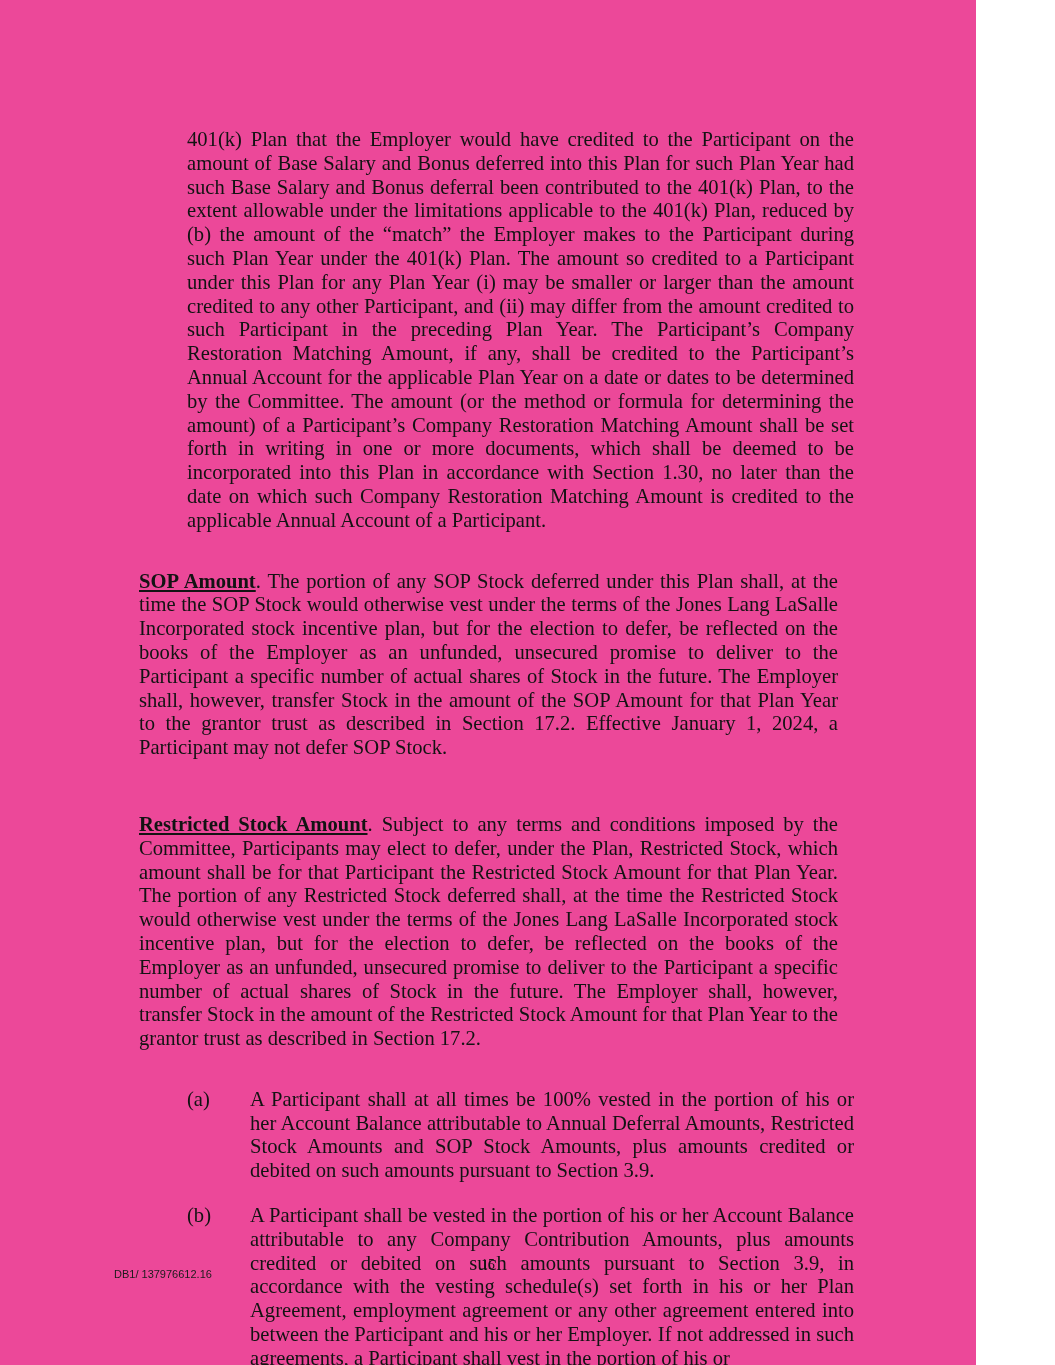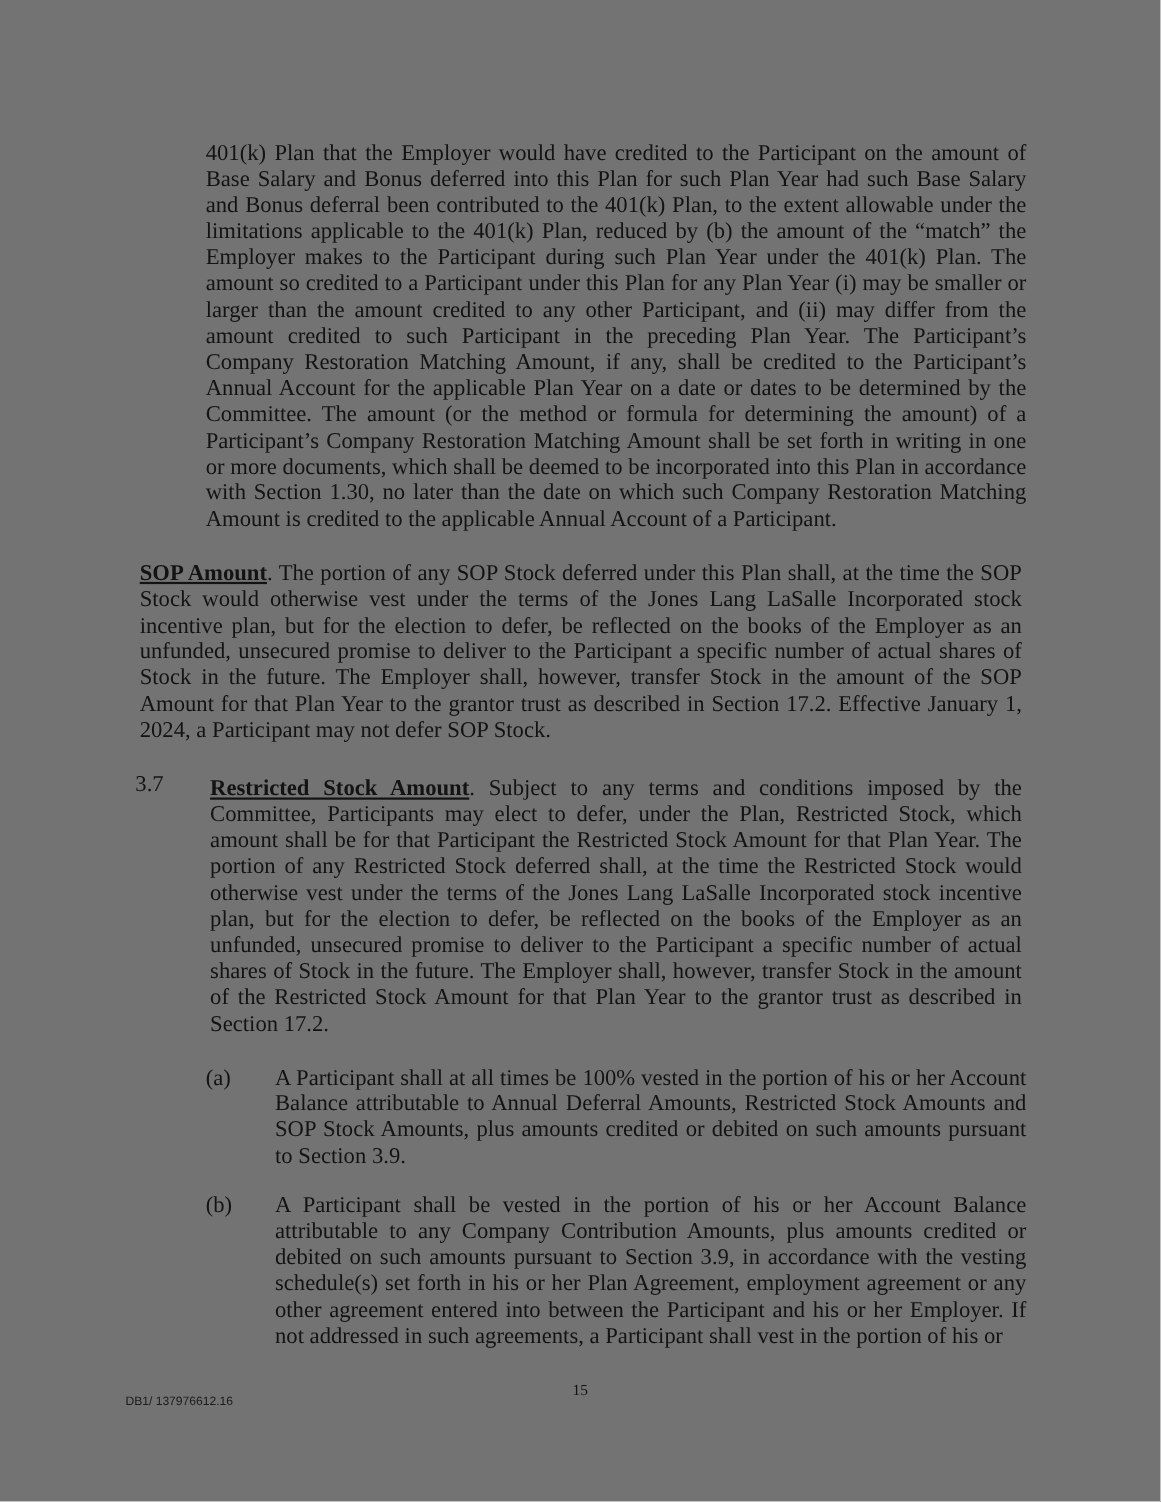--- a/index.html
+++ b/index.html
@@ -2,23 +2,23 @@
 <html><head>
 <meta charset="utf-8">
 <style>
   html, body {
     margin: 0;
     padding: 0;
     background: #ffffff;
   }
   .page {
     position: relative;
-    width: 1055px;
+    width: 976px;
     height: 1365px;
-    background: #737373;
+    background: #ec4899;
     overflow: hidden;
     font-family: "Liberation Serif", serif;
     font-size: 20.6px;
     line-height: 23.8px;
     color: #131313;
   }
   .doc-body {
     padding-top: 128px;
   }
   
@@ -29,21 +29,21 @@
   
   .section {
     display: flex;
     margin: 0 122px 21px 123px;
   }
   .section .num {
     flex: 0 0 64px;
   }
   .section .text {
     flex: 1;
-    margin: 4px;
+    margin: 16px;
     text-align: justify;
   }
   .heading {
     font-weight: bold;
     text-decoration: underline;
     text-decoration-thickness: 2px;
     text-underline-offset: 2px;
   }
   
   .subitem {
@@ -88,21 +88,20 @@
 <div class="page">
   <div class="doc-body">
 
     <p class="cont">401(k) Plan that the Employer would have credited to the Participant on the amount of Base Salary and Bonus deferred into this Plan for such Plan Year had such Base Salary and Bonus deferral been contributed to the 401(k) Plan, to the extent allowable under the limitations applicable to the 401(k) Plan, reduced by (b) the amount of the “match” the Employer makes to the Participant during such Plan Year under the 401(k) Plan. The amount so credited to a Participant under this Plan for any Plan Year (i) may be smaller or larger than the amount credited to any other Participant, and (ii) may differ from the amount credited to such Participant in the preceding Plan Year. The Participant’s Company Restoration Matching Amount, if any, shall be credited to the Participant’s Annual Account for the applicable Plan Year on a date or dates to be determined by the Committee. The amount (or the method or formula for determining the amount) of a Participant’s Company Restoration Matching Amount shall be set forth in writing in one or more documents, which shall be deemed to be incorporated into this Plan in accordance with Section 1.30, no later than the date on which such Company Restoration Matching Amount is credited to the applicable Annual Account of a Participant.</p>
 
     <div class="section">
       <p class="text"><span class="heading">SOP Amount</span><span>. The portion of any SOP Stock deferred under this Plan shall, at the time the SOP Stock would otherwise vest under the terms of the Jones Lang LaSalle Incorporated stock incentive plan, but for the election to defer, be reflected on the books of the Employer as an unfunded, unsecured promise to deliver to the Participant a specific number of actual shares of Stock in the future. The Employer shall, however, transfer Stock in the amount of the SOP Amount for that Plan Year to the grantor trust as described in Section 17.2. Effective January 1, 2024, a Participant may not defer SOP Stock.</span></p>
     </div>
 
     <div class="section">
-      <span class="num">3.7</span>
       <p class="text"><span class="heading">Restricted Stock Amount</span><span>. Subject to any terms and conditions imposed by the Committee, Participants may elect to defer, under the Plan, Restricted Stock, which amount shall be for that Participant the Restricted Stock Amount for that Plan Year. The portion of any Restricted Stock deferred shall, at the time the Restricted Stock would otherwise vest under the terms of the Jones Lang LaSalle Incorporated stock incentive plan, but for the election to defer, be reflected on the books of the Employer as an unfunded, unsecured promise to deliver to the Participant a specific number of actual shares of Stock in the future. The Employer shall, however, transfer Stock in the amount of the Restricted Stock Amount for that Plan Year to the grantor trust as described in Section 17.2.</span></p>
     </div>
 
 
     <div class="subitem">
       <span class="label">(a)</span>
       <p class="text">A Participant shall at all times be 100% vested in the portion of his or her Account Balance attributable to Annual Deferral Amounts, Restricted Stock Amounts and SOP Stock Amounts, plus amounts credited or debited on such amounts pursuant to Section 3.9.</p>
     </div>
 
     <div class="subitem">

